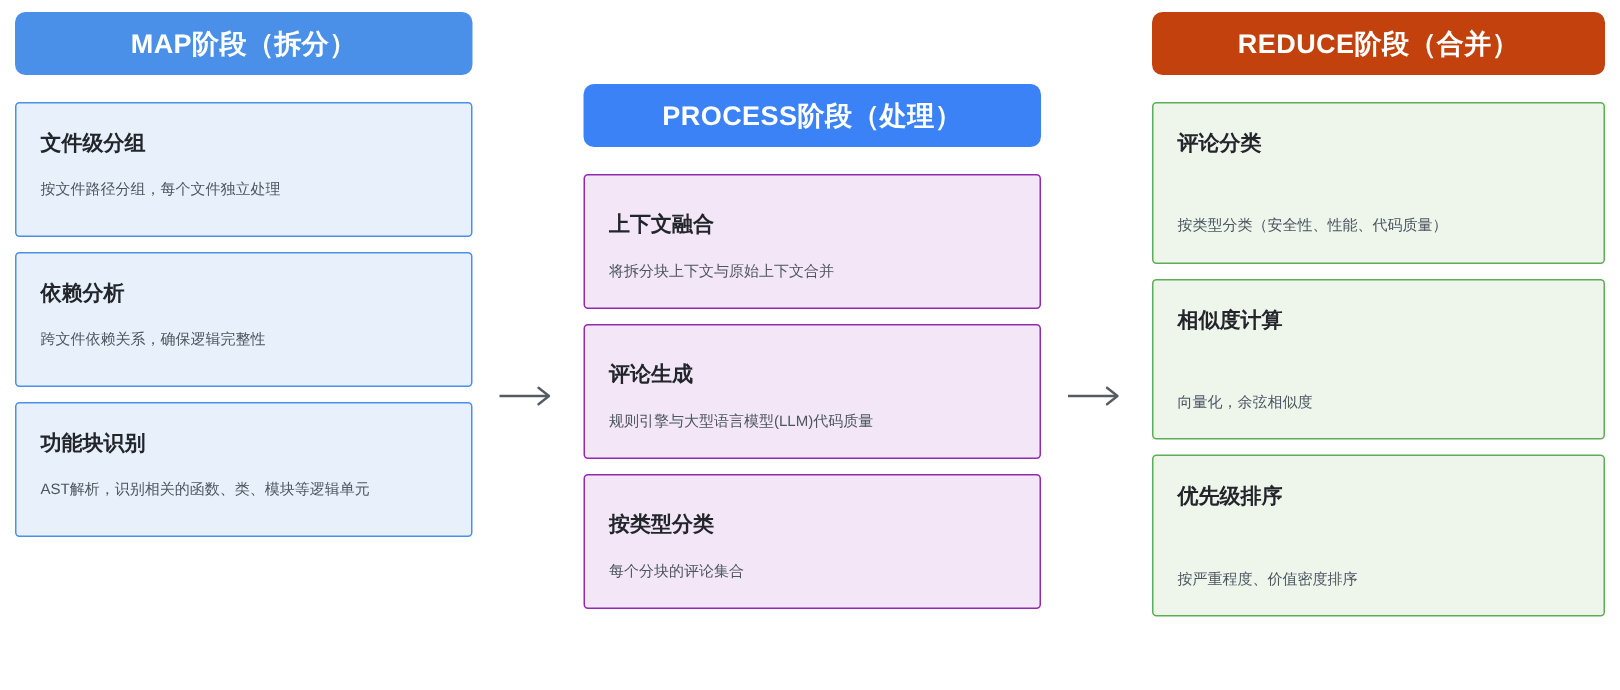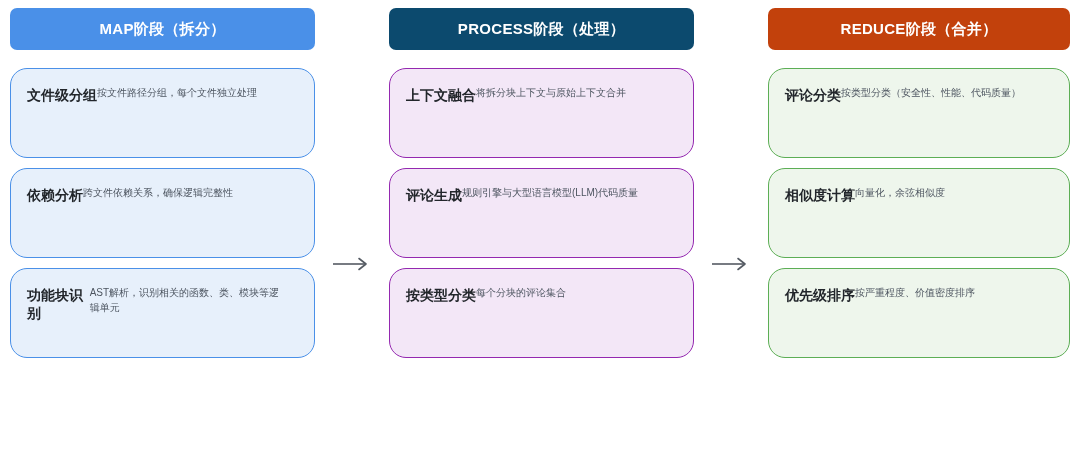--- a/index.html
+++ b/index.html
@@ -48,53 +48,56 @@
     height: 16px;
   }
 
   .stage-header {
     height: 42px;
     border-radius: 7px;
     display: flex;
     align-items: center;
     justify-content: center;
     color: #ffffff;
-    font-size: 15px;
+    font-size: 18px;
     font-weight: bold;
     letter-spacing: 0.3px;
     margin-bottom: 18px;
     white-space: nowrap;
   }
 
   .header-map     { background: #4a90e8; }
-  .header-process { background: #0c4a6e; }
+  .header-process { background: #3b82f6; margin-top: 48px; }
   .header-reduce  { background: #c2410c; }
 
   .card {
-    border-radius: 17px;
+    border-radius: 3px;
     border-width: 1.5px;
     border-style: solid;
     padding: 17px 28px 16px 16px;
     margin-bottom: 10px;
     min-height: 90px;
     display: flex;
+    flex-direction: column;
     justify-content: flex-start;
   }
 
   .card-map {
     background: #e7f0fb;
     border-color: #4a90e8;
   }
   .card-process {
     background: #f3e7f7;
     border-color: #9428b0;
+    justify-content: flex-end;
   }
   .card-reduce {
     background: #eef6ec;
     border-color: #5cae55;
+    gap: 24px;
   }
 
   .card-title {
     font-size: 14px;
     font-weight: bold;
     color: #22262b;
     line-height: 1.3;
     margin-bottom: 16px;
   }
 

